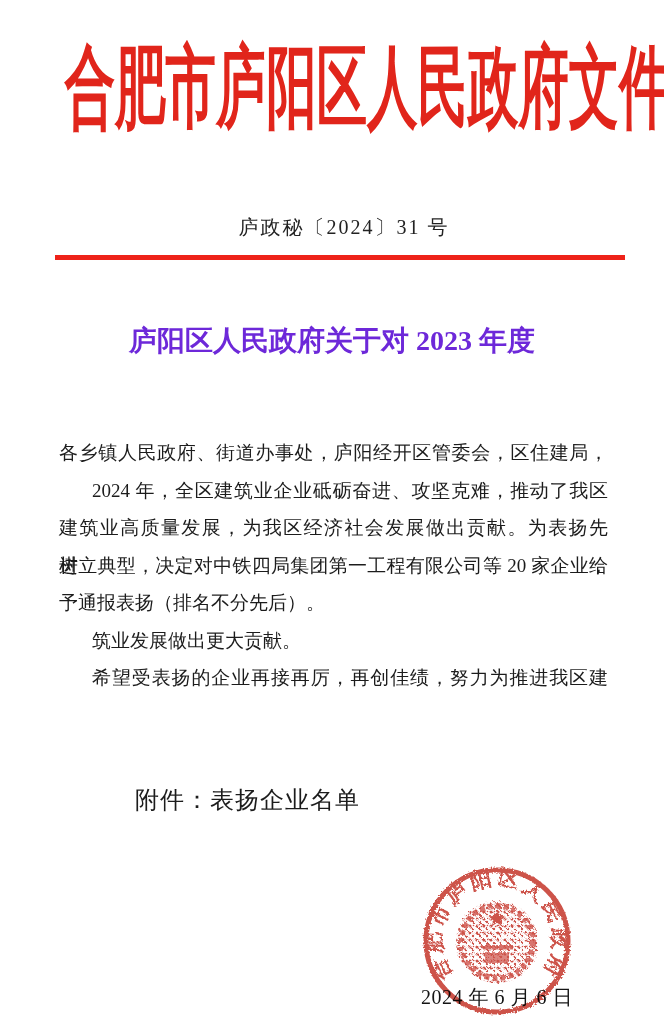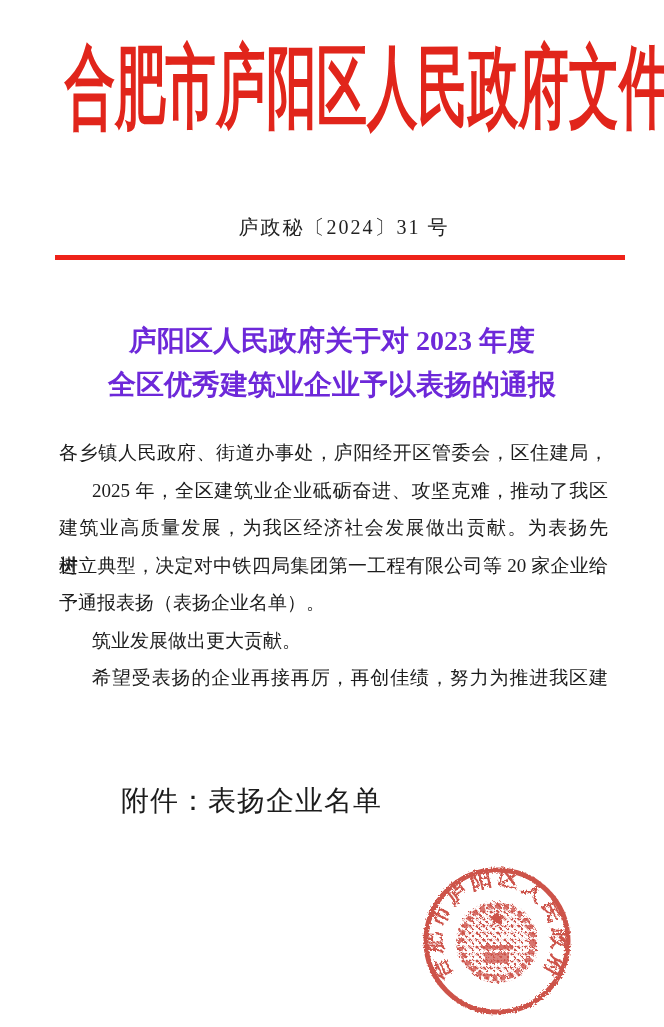--- a/index.html
+++ b/index.html
@@ -45,22 +45,22 @@
   .body-text {
     position:absolute; top:418px; left:59px; width:549px;
     font-size:19px; line-height:37.5px;
     color:#1c1c1c;
     font-family:Liberation Serif, serif;
   }
   .body-line { height:37.5px; white-space:normal; }
   .body-line.justify { text-align:justify; text-align-last:justify; }
   .body-line.indent { padding-left:33px; }
   .attachment-line {
-    position:absolute; top:766px; left:121px;
-    font-size:28px; line-height:37.5px; letter-spacing:1px;
+    position:absolute; top:766px; left:135px;
+    font-size:24px; line-height:37.5px; letter-spacing:1px;
     color:#1c1c1c;
   }
   .issue-date {
     position:absolute; top:966px; left:421px;
     font-size:20px; line-height:30px; letter-spacing:0.5px;
     color:#141414;
   }
   .official-seal {
     position:absolute; top:845px; left:419px;
     width:158px; height:162px;
@@ -79,35 +79,35 @@
 <div class="page">
 
   <div class="org-header">合肥市庐阳区人民政府文件</div>
 
   <div class="doc-number">庐政秘〔2024〕31 号</div>
 
   <div class="red-divider"></div>
 
   <div class="doc-title">
     <div>庐阳区人民政府关于对 2023 年度</div>
-    <div>全区优秀建筑业企业予以表扬的通报</div>
   </div>
 
   <div class="body-text">
     <div class="body-line justify">各乡镇人民政府、街道办事处，庐阳经开区管委会，区住建局，</div>
-    <div class="body-line justify indent">2025 年，全区建筑业企业砥砺奋进、攻坚克难，推动了我区</div>
+    <div class="body-line justify indent">2024 年，全区建筑业企业砥砺奋进、攻坚克难，推动了我区</div>
     <div class="body-line justify">建筑业高质量发展，为我区经济社会发展做出贡献。为表扬先进，</div>
     <div class="body-line justify">树立典型，决定对中铁四局集团第一工程有限公司等 20 家企业给</div>
-    <div class="body-line">予通报表扬（表扬企业名单）。</div>
+    <div class="body-line">予通报表扬（排名不分先后）。</div>
     <div class="body-line indent">筑业发展做出更大贡献。</div>
     <div class="body-line justify indent">希望受表扬的企业再接再厉，再创佳绩，努力为推进我区建</div>
   </div>
 
   <div class="attachment-line">附件：表扬企业名单</div>
 
+  <div class="issue-date">2024 年 6 月 6 日</div>
 
   <svg class="official-seal" viewBox="0 0 158 162" xmlns="http://www.w3.org/2000/svg">
     <defs>
       <filter id="rough" x="-15%" y="-15%" width="130%" height="130%">
         <feTurbulence type="fractalNoise" baseFrequency="0.55" numOctaves="2" seed="7" result="n"></feTurbulence>
         <feDisplacementMap in="SourceGraphic" in2="n" scale="4"></feDisplacementMap>
       </filter>
       <pattern id="speck" width="7" height="7" patternUnits="userSpaceOnUse">
         <circle cx="2" cy="2" r="1.6" fill="#c5352b"></circle>
         <circle cx="5" cy="5" r="1.2" fill="#c5352b"></circle>

